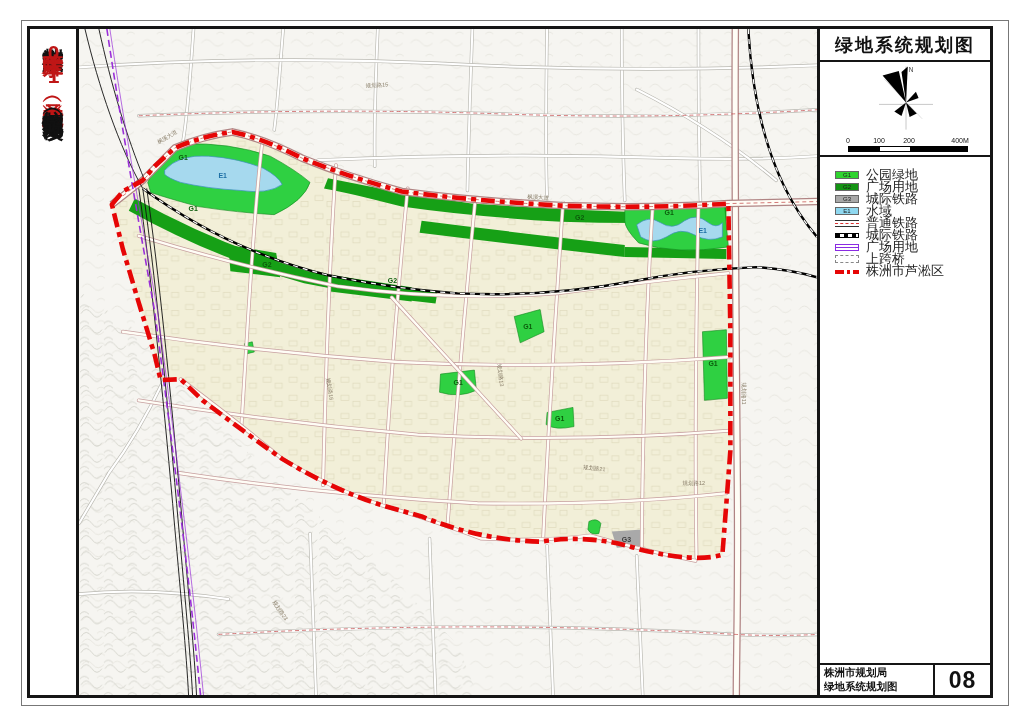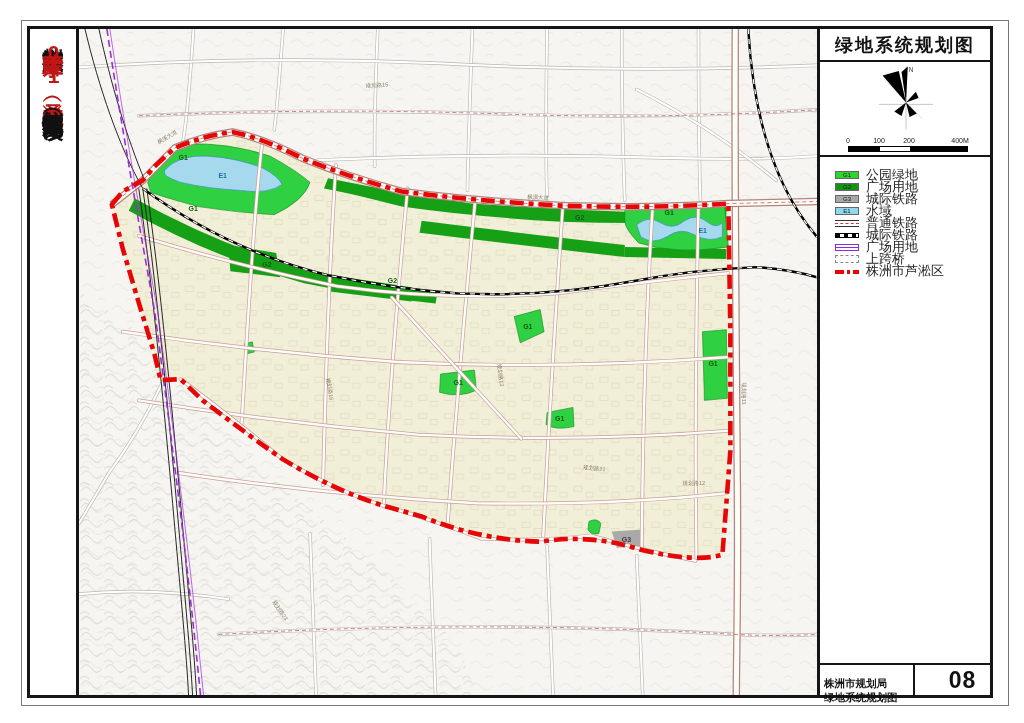--- a/index.html
+++ b/index.html
@@ -34,23 +34,23 @@
       font-size:6px;line-height:7px;text-align:center;color:#1c1c1c;overflow:hidden;}
   .sym{width:24px;height:8px;margin-right:7px;box-sizing:border-box;position:relative;}
   .sym-road{background:#fff;border-top:1px solid #333;border-bottom:1px solid #333;height:7px;}
   .sym-road::after{content:'';position:absolute;left:0;right:0;top:2px;border-top:1.5px dashed #d33;}
   .sym-rail{height:5px;margin-top:1px;background:repeating-linear-gradient(90deg,#000 0 4px,#fff 4px 8px);border:0.5px solid #000;}
   .sym-city{height:7px;background:repeating-linear-gradient(0deg,#8a2be2 0 1px,#fff 1px 3px);border-left:0.5px solid #8a2be2;border-right:0.5px solid #8a2be2;}
   .sym-bridge{background:#fff;border:1px dashed #888;height:8px;}
   .sym-bound{height:4px;margin-top:2px;background:repeating-linear-gradient(90deg,#e60606 0 9px,#fff 9px 12px,#e60606 12px 15px,#fff 15px 18px);}
   .lbl{font-size:13px;color:#222;white-space:nowrap;}
   .p-attrib{height:30px;border-top:2.5px solid #151515;display:flex;}
-  .attrib-left{flex:1;font-size:10.5px;line-height:1.3;padding:12px 0 0 4px;font-weight:bold;}
+  .attrib-left{flex:1;font-size:10.5px;line-height:1.3;padding:1px 0 0 4px;font-weight:bold;}
   .attrib-right{width:55px;border-left:2.5px solid #151515;display:flex;align-items:center;justify-content:center;
-                font-size:23px;font-weight:600;letter-spacing:1px;padding-left:20px;}
+                font-size:23px;font-weight:600;letter-spacing:1px;}
   
   .rc{stroke:#b9b8b1;stroke-width:3.4;fill:none;stroke-linecap:round;}
   .rf{stroke:#ffffff;stroke-width:2.1;fill:none;stroke-linecap:round;}
   .ic{stroke:#c79f9f;stroke-width:3.8;fill:none;stroke-linecap:round;}
   .if{stroke:#fffdf6;stroke-width:2.4;fill:none;stroke-linecap:round;}
   .mc{stroke:#b08484;stroke-width:7.5;fill:none;}
   .mf{stroke:#fffdf6;stroke-width:5;fill:none;}
   .med{stroke:#c04040;stroke-width:0.7;fill:none;stroke-dasharray:4 3;}
   .rwA{stroke:#000;stroke-width:2.4;fill:none;}
   .rwB{stroke:#fff;stroke-width:1.2;fill:none;stroke-dasharray:5 5;}

